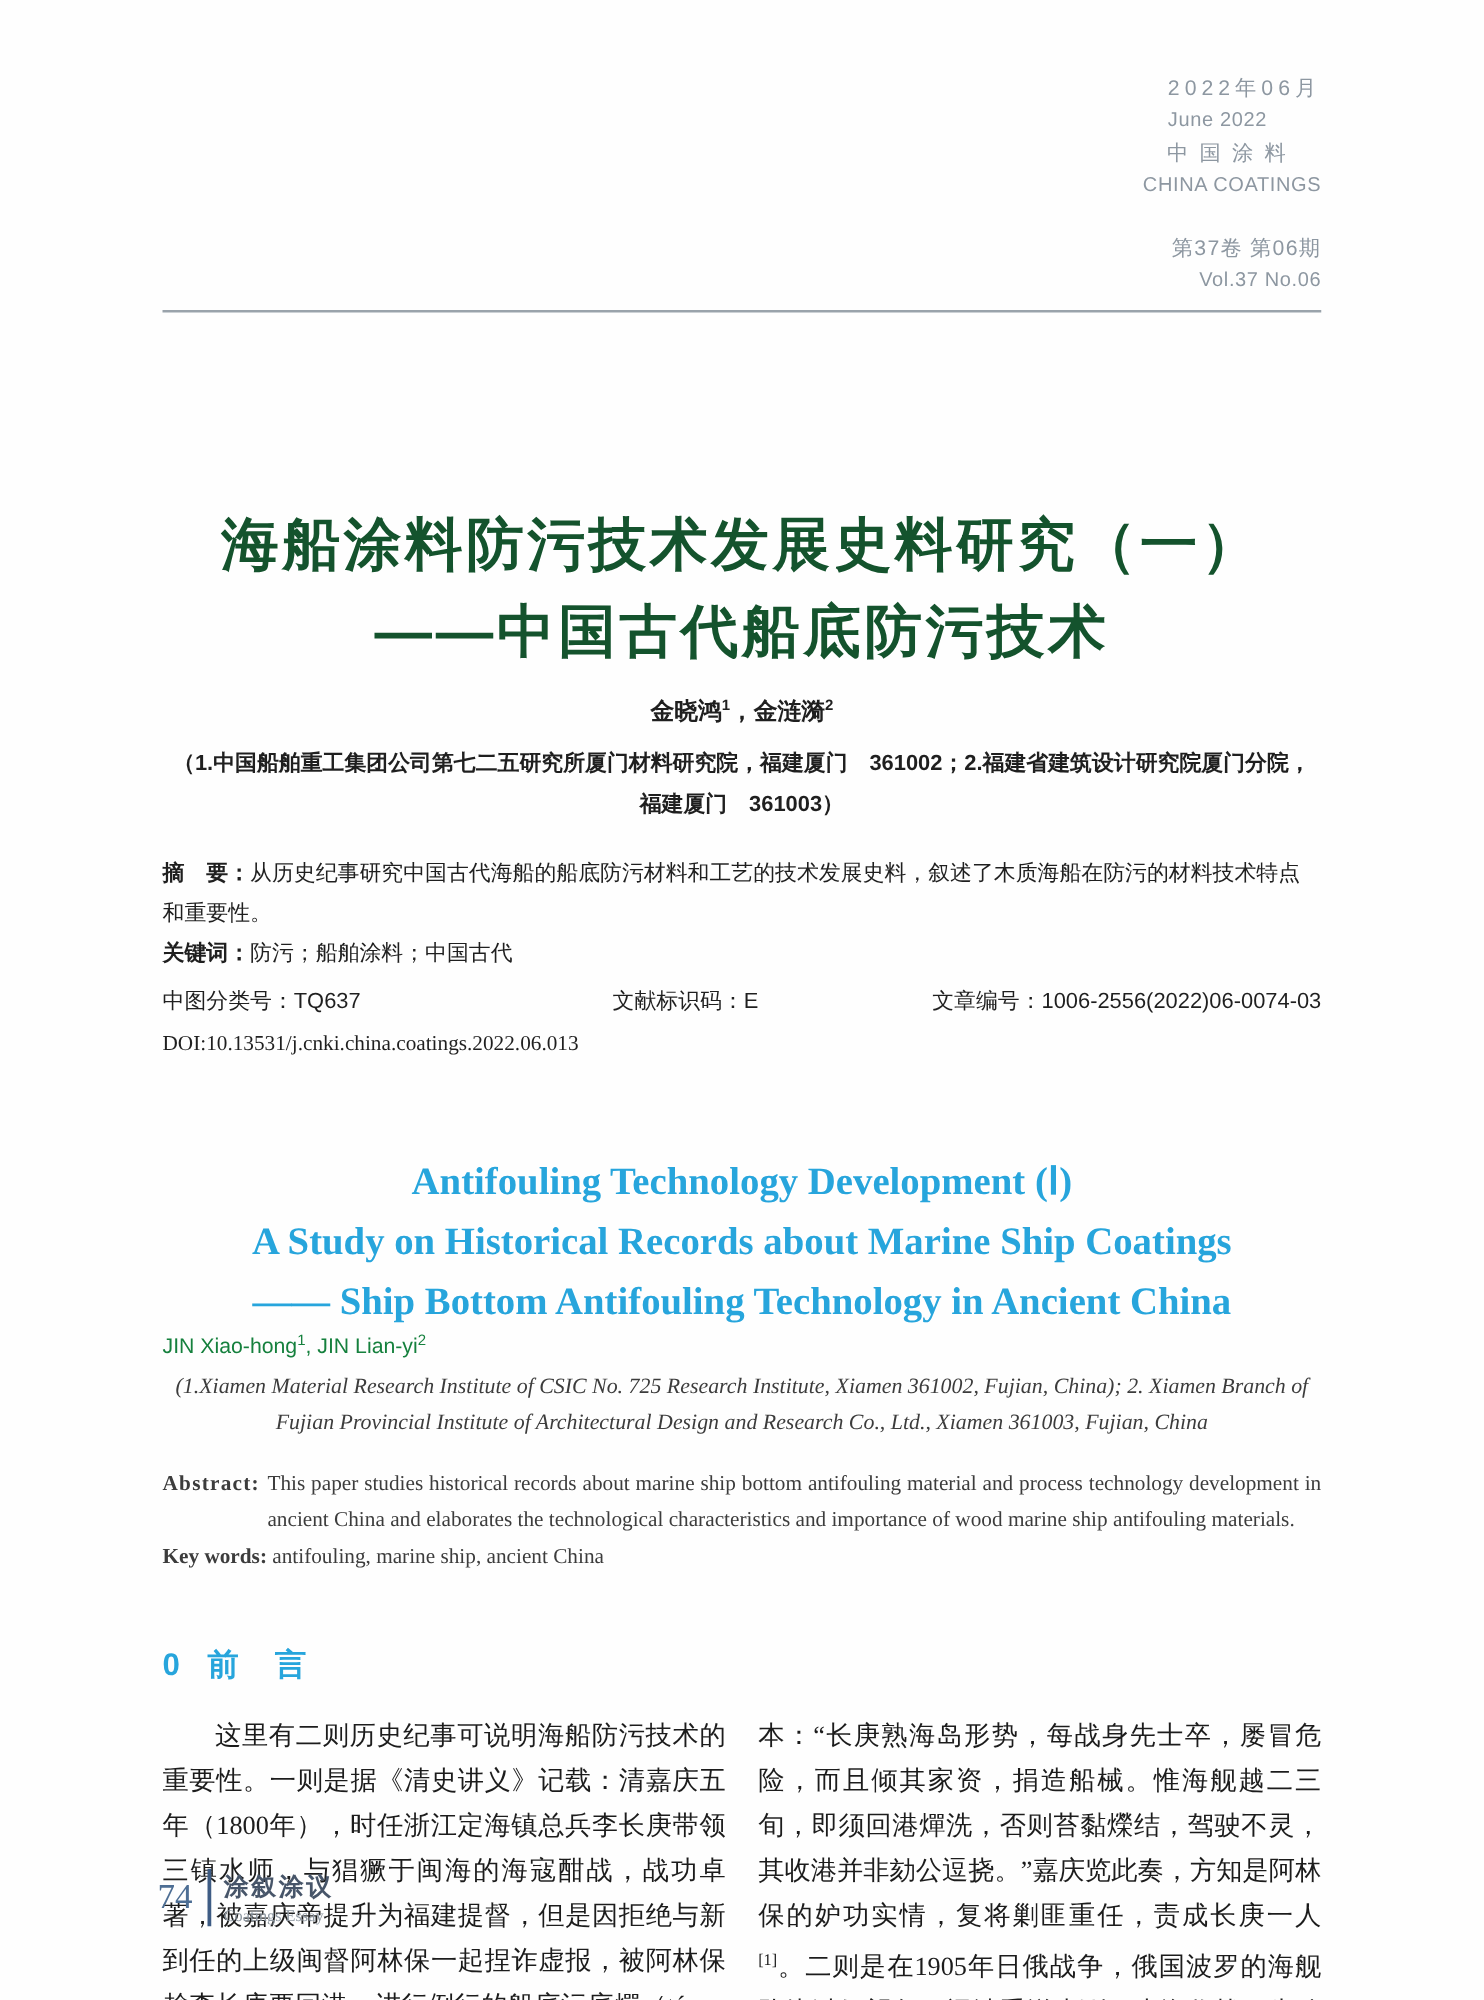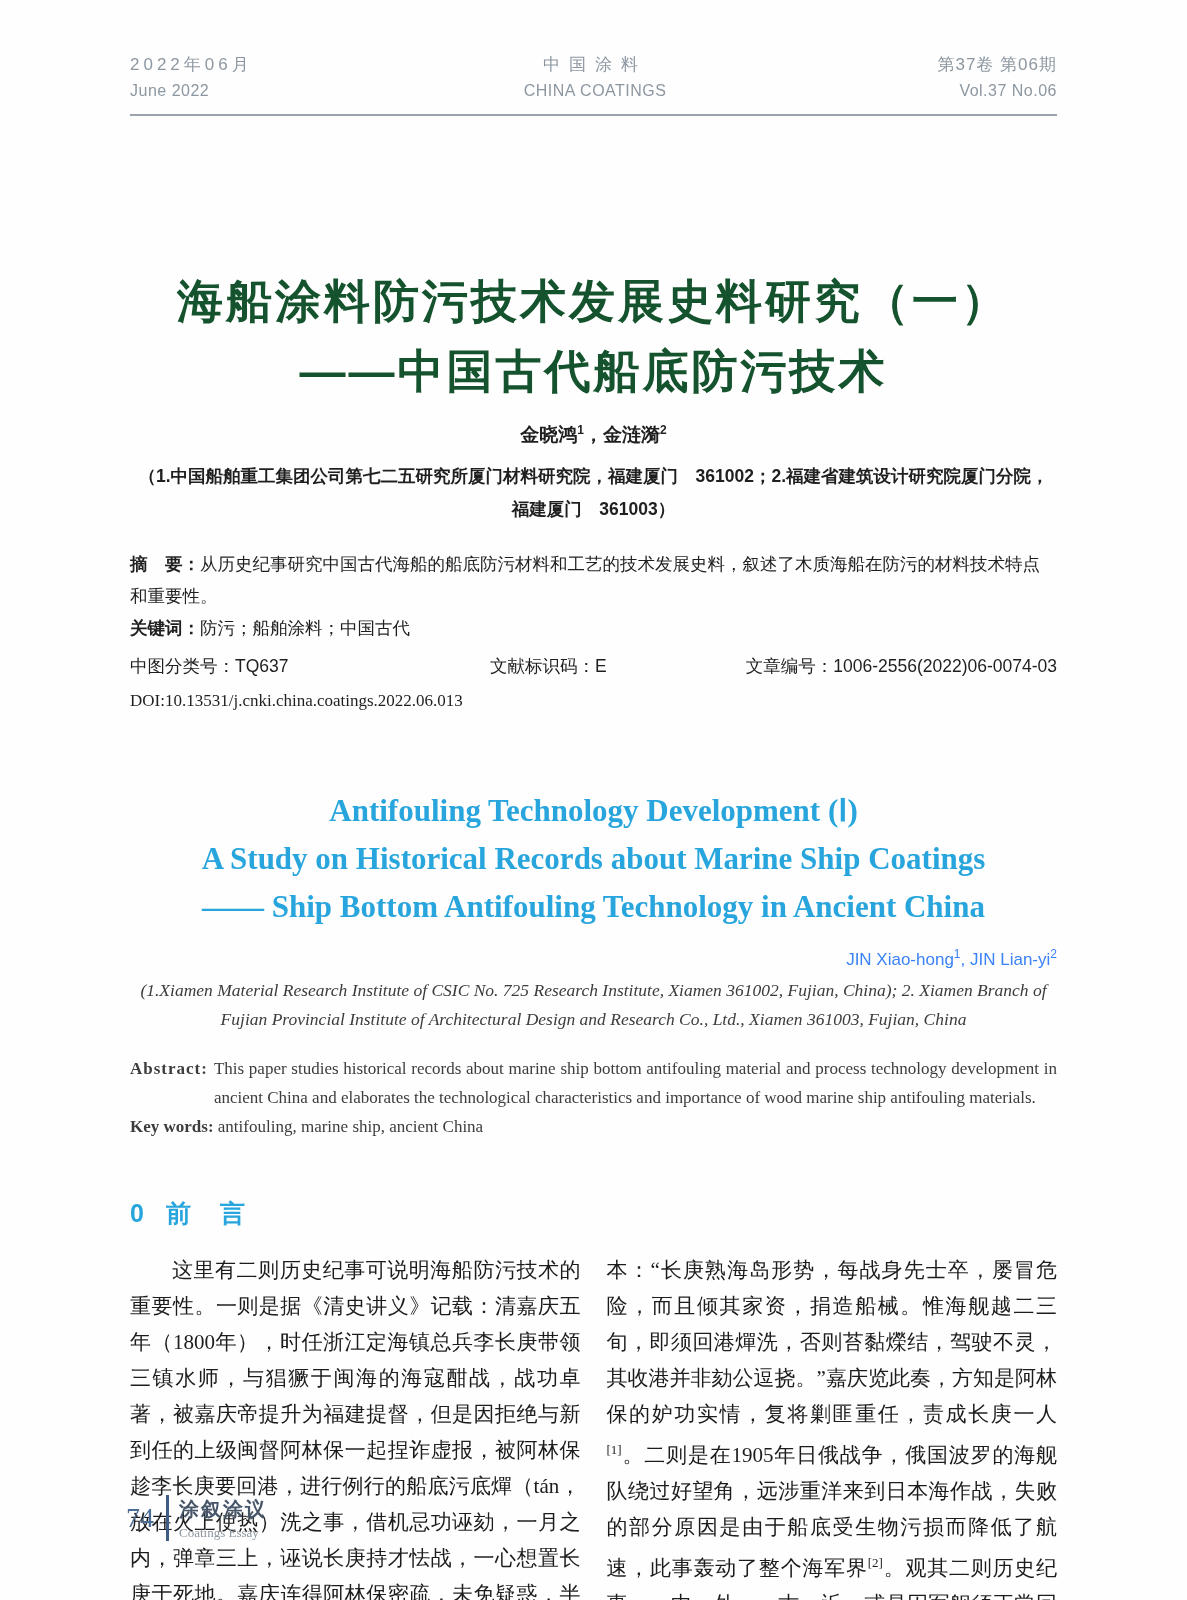--- a/index.html
+++ b/index.html
@@ -4,23 +4,23 @@
 <style>
   * { margin:0; padding:0; box-sizing:border-box; }
   html,body { background:#ffffff; }
   .page {
     width:1187px; height:1600px; background:#fefefe; position:relative;
     font-family:"Liberation Sans", sans-serif; color:#1f1f1f;
     padding:0 130px; overflow:hidden;
   }
   
   .jheader {
-    padding-top:28px; padding-bottom:10px;
+    padding-top:58px; padding-bottom:10px;
     display:flex; justify-content:space-between; align-items:flex-end;
-    color:#8d97a1; border-bottom:2px solid #9aa3ab;
+    color:#8d97a1; border-bottom:2px solid #9aa3ab;flex-direction:column;
   }
   .jheader .cell { line-height:26px; font-size:17px; }
   .jheader .c-center { text-align:center; }
   .jheader .c-right { text-align:right;margin-top:24px; }
   .jheader .cn { letter-spacing:4px; }
   .jheader .en { font-size:16px; letter-spacing:0.5px; }
   
   .title-cn {
     margin-top:150px; text-align:center; color:#14532d; font-weight:bold;
     font-size:46px; line-height:70px; letter-spacing:3px;
@@ -34,21 +34,21 @@
   .meta-row { margin-top:10px; display:flex; font-size:17.5px; }
   .meta-row .m1 { width:330px; }
   .meta-row .m2 { flex:1;margin-left:30px; }
   .meta-row .m3 { text-align:right; }
   .doi { margin-top:13px; font-family:"Liberation Serif", serif; font-size:17px; }
   
   .title-en {
     margin-top:76px; text-align:center; color:#27a5dc; font-weight:bold;
     font-family:"Liberation Serif", serif; font-size:31px; line-height:48px;
   }
-  .authors-en { margin-top:16px; text-align:right; font-size:17px; color:#3b82f6; }
+  .authors-en { text-align:left; font-size:17px; color:#15803d; }
   .affil-en {
     margin-top:6px; text-align:center; font-style:italic; color:#3c3c3c;
     font-family:"Liberation Serif", serif; font-size:17.5px; line-height:29px;
   }
   .abs-en {
     margin-top:20px; font-family:"Liberation Serif", serif; font-size:17px;
     line-height:29px; color:#3c3c3c; display:flex;
   }
   .abs-en .lbl { font-weight:bold; letter-spacing:1px; white-space:nowrap; padding-right:6px; }
   .abs-en .txt { text-align:justify; }

